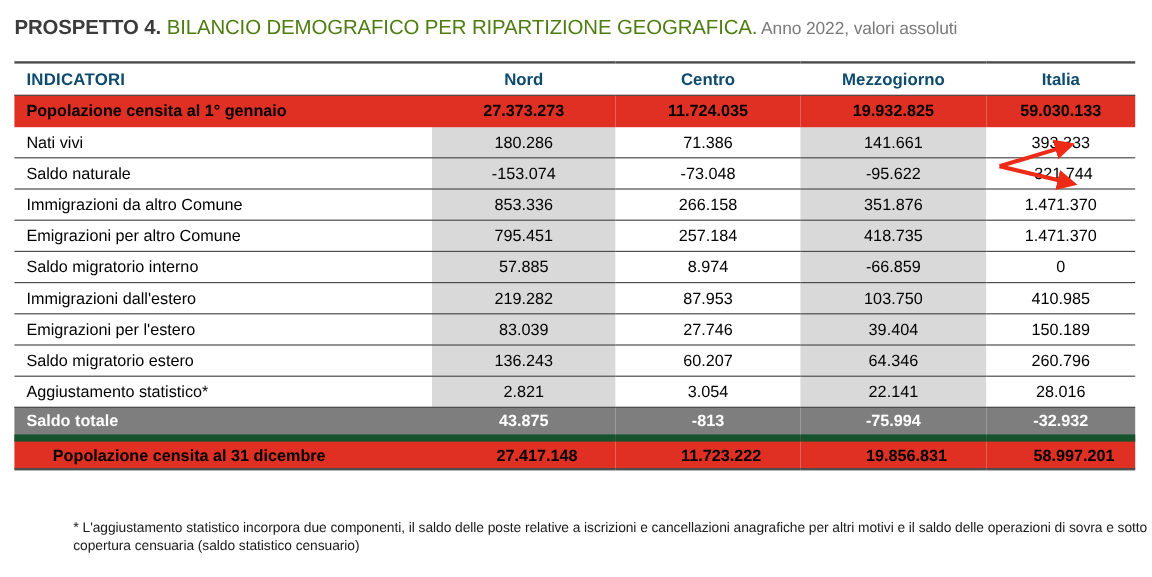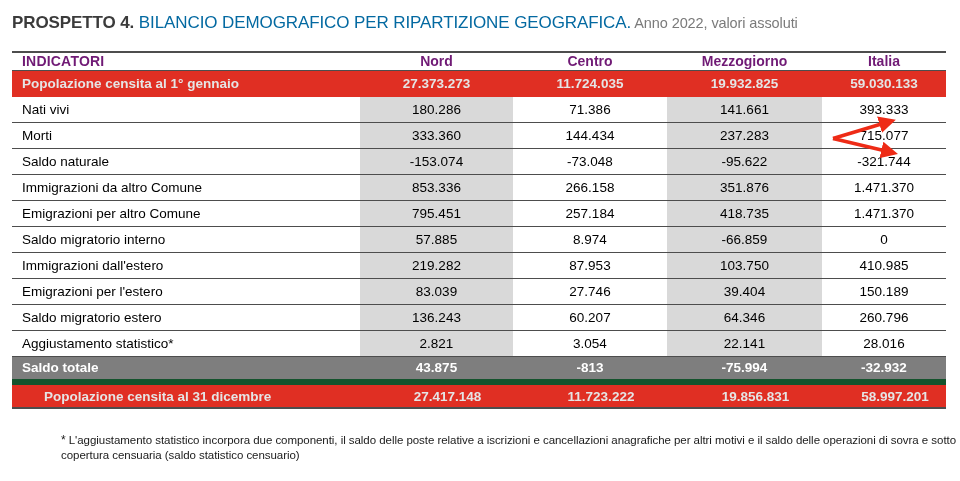--- a/index.html
+++ b/index.html
@@ -28,21 +28,21 @@
     font-size: 17px;
     line-height: 24px;
   }
   #title-strong {
     font-weight: bold;
     color: #3b3b3b;
     letter-spacing: -0.1px;
   }
   #title-main {
     font-weight: normal;
-    color: #0369a1;
+    color: #4d7c0f;
     letter-spacing: -0.1px;
   }
   #title-sub {
     font-weight: normal;
     color: #7a7a7a;
     font-size: 14.5px;
     letter-spacing: -0.1px;
   }
 
   
@@ -72,31 +72,31 @@
     white-space: nowrap;
     font-weight: normal;
   }
   td.lbl, th.lbl { text-align: left; }
   td.num, th.num { text-align: center; }
 
   
   tr.hdr th {
     font-weight: bold;
     font-size: 14px;
-    height: 18px;
+    height: 27px;
     border-top: 2px solid #4d4d4d;
     border-bottom: 1px solid #4d4d4d;
-    color: #701a75;
+    color: #0c4a6e;
   }
   tr.hdr th.lbl { letter-spacing: 0.2px; }
 
   
   tr.red td {
     background: #e02f23;
-    color: #e5e5e5;
+    color: #000000;
     font-weight: bold;
     height: 26px;
     font-size: 13.5px;
     border-top: 1px solid #e02f23;
     border-bottom: 1px solid #e02f23;
   }
 
   
   tr.graytot td {
     background: #7e7e7e;
@@ -192,27 +192,20 @@
           <td class="num">59.030.133</td>
         </tr>
         <tr class="data first-data">
           <td class="lbl">Nati vivi</td>
           <td class="num band">180.286</td>
           <td class="num">71.386</td>
           <td class="num band">141.661</td>
           <td class="num">393.333</td>
         </tr>
         <tr class="data">
-          <td class="lbl">Morti</td>
-          <td class="num band">333.360</td>
-          <td class="num">144.434</td>
-          <td class="num band">237.283</td>
-          <td class="num">715.077</td>
-        </tr>
-        <tr class="data">
           <td class="lbl">Saldo naturale</td>
           <td class="num band">-153.074</td>
           <td class="num">-73.048</td>
           <td class="num band">-95.622</td>
           <td class="num">-321.744</td>
         </tr>
         <tr class="data">
           <td class="lbl">Immigrazioni da altro Comune</td>
           <td class="num band">853.336</td>
           <td class="num">266.158</td>

